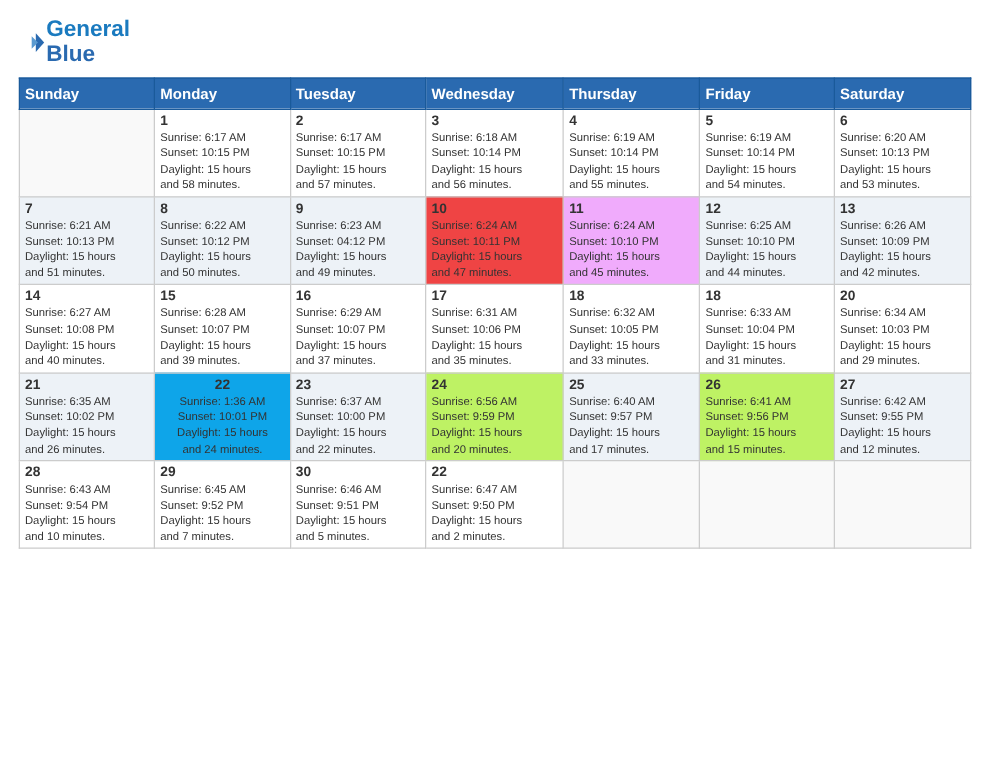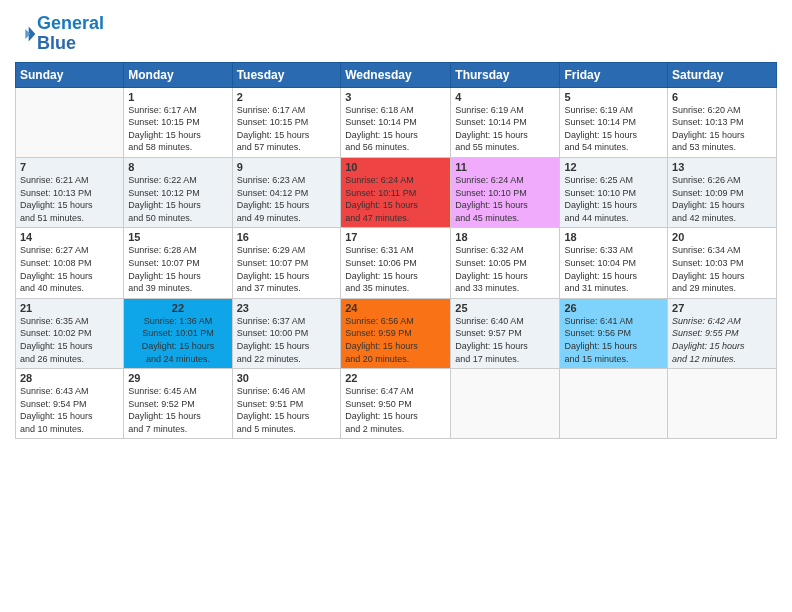--- a/index.html
+++ b/index.html
@@ -295,44 +295,44 @@
 Daylight: 15 hours
 and 24 minutes.</div>
           </td>
           <td style="background-color: rgb(237, 242, 247);">
             <span class="day-num">23</span>
             <div class="day-info" style="white-space: pre-line;">Sunrise: 6:37 AM
 Sunset: 10:00 PM
 Daylight: 15 hours
 and 22 minutes.</div>
           </td>
-          <td style="background-color: #f97316;">
+          <td style="background-color: #bef264;">
             <span class="day-num">24</span>
             <div class="day-info" style="white-space: pre-line;">Sunrise: 6:56 AM
 Sunset: 9:59 PM
 Daylight: 15 hours
 and 20 minutes.</div>
           </td>
           <td style="background-color: rgb(237, 242, 247);">
             <span class="day-num">25</span>
             <div class="day-info" style="white-space: pre-line;">Sunrise: 6:40 AM
 Sunset: 9:57 PM
 Daylight: 15 hours
 and 17 minutes.</div>
           </td>
-          <td style="background-color: #7dd3fc;">
+          <td style="background-color: #bef264;">
             <span class="day-num">26</span>
             <div class="day-info" style="white-space: pre-line;">Sunrise: 6:41 AM
 Sunset: 9:56 PM
 Daylight: 15 hours
 and 15 minutes.</div>
           </td>
           <td style="background-color: rgb(237, 242, 247);">
             <span class="day-num">27</span>
-            <div class="day-info" style="white-space: pre-line; font-style: italic;">Sunrise: 6:42 AM
+            <div class="day-info" style="white-space: pre-line;">Sunrise: 6:42 AM
 Sunset: 9:55 PM
 Daylight: 15 hours
 and 12 minutes.</div>
           </td>
         </tr>
         <tr>
           <td>
             <span class="day-num">28</span>
             <div class="day-info" style="white-space: pre-line;">Sunrise: 6:43 AM
 Sunset: 9:54 PM

